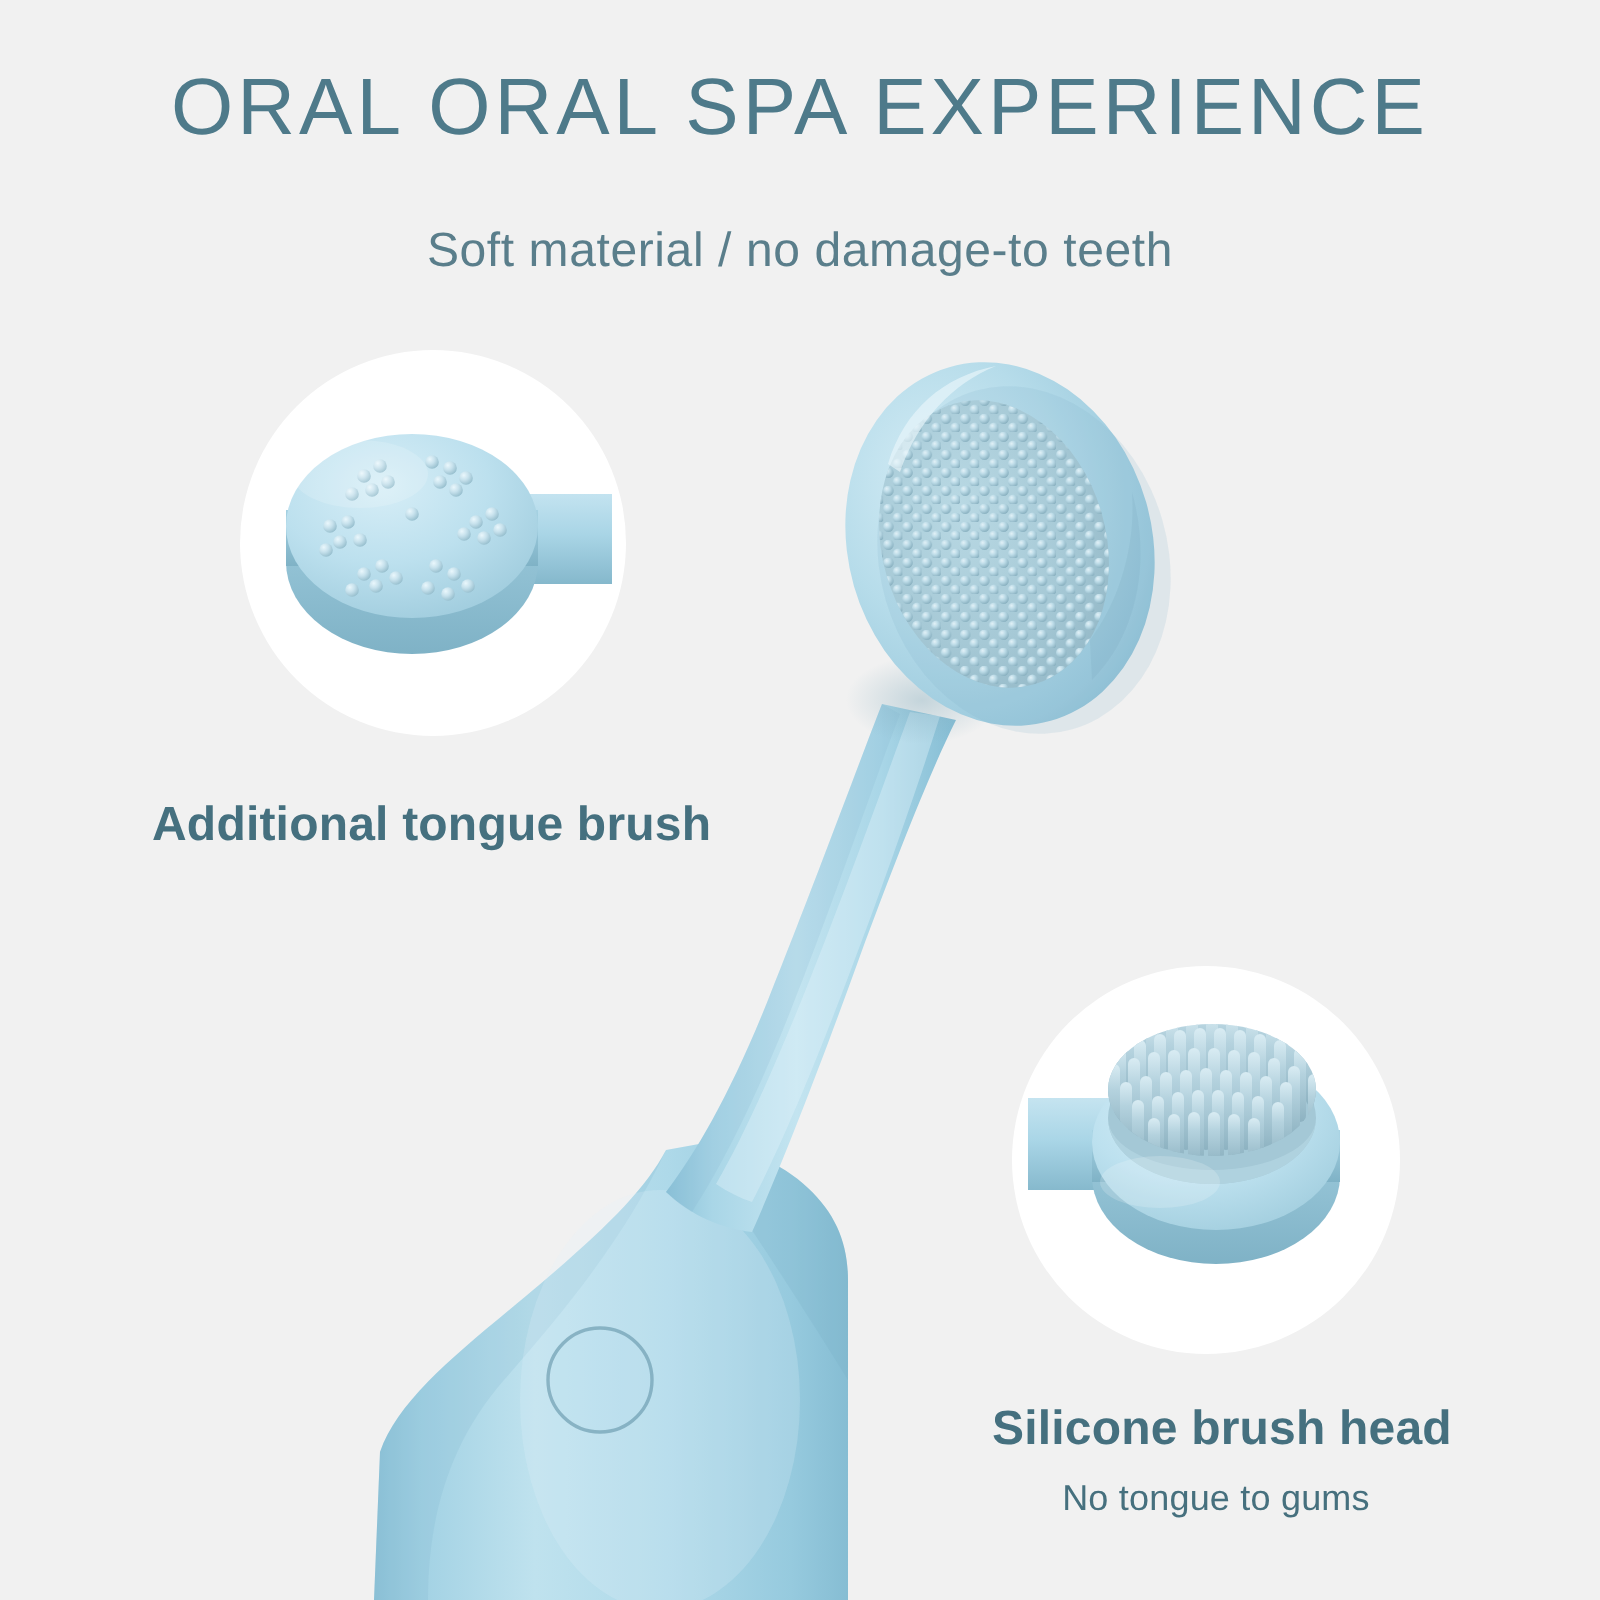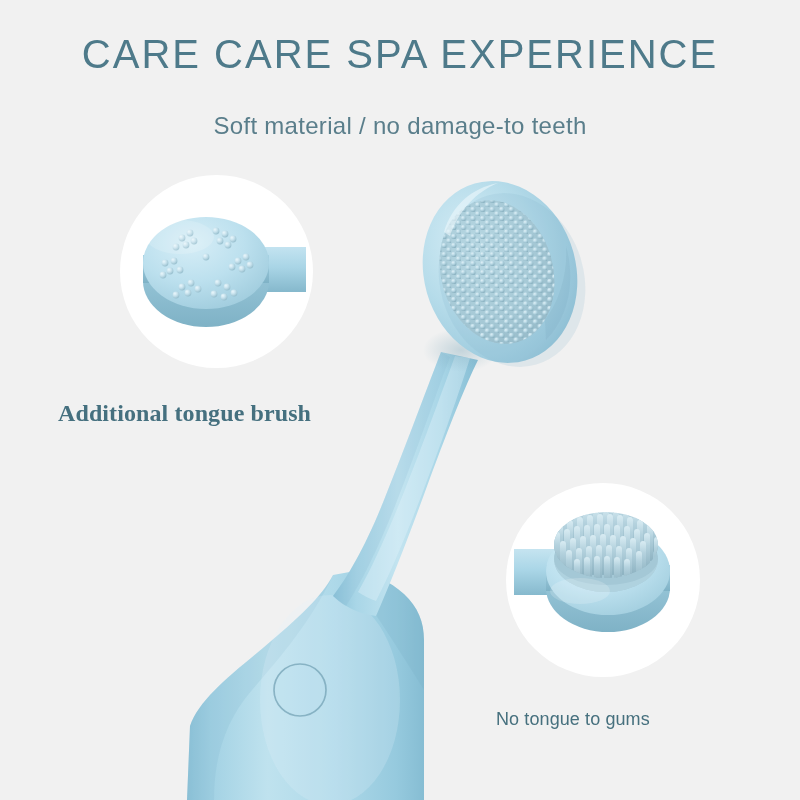--- a/index.html
+++ b/index.html
@@ -64,24 +64,23 @@
   .callout .c-sub {
     font-size: 18px;
     line-height: 26px;
     font-weight: 400;
     color: #46707e;
     letter-spacing: 0.1px;
     white-space: nowrap;
     margin-top: 6px;
   }
   #callout-tongue {
-    left: 58px;
+    left: 76px;
     top: 398px;
     text-align: left;
-    font-family: Liberation Serif, serif;
   }
   #callout-tongue .c-sub { text-align: center; padding-right: 52px; }
   #callout-silicone {
     left: 496px;
     top: 700px;
     text-align: left;
   }
   #callout-silicone .c-sub { text-align: center; padding-right: 6px; }
 
   
@@ -233,21 +232,21 @@
       </g>
 
       <path d="M 444,232
                C 452,205 472,188 498,183
                C 476,192 459,210 450,236 Z" fill="#e9f6fb" opacity="0.65"></path>
 
       <path d="M 545,320 C 560,300 568,272 566,246 C 576,282 568,318 546,340 Z" fill="#7aa9be" opacity="0.22"></path>
     </g>
   </svg>
 
-  <div class="headline">CARE CARE SPA EXPERIENCE</div>
+  <div class="headline">ORAL ORAL SPA EXPERIENCE</div>
   <div class="subhead">Soft material / no damage-to teeth</div>
 
   <div class="inset-disc" id="inset-tongue">
     <svg class="inset-art" viewBox="0 0 193 193">
       <defs>
         <radialGradient id="gTDisc" cx="0.38" cy="0.28" r="0.85">
           <stop offset="0.00" stop-color="#d7eef7"></stop>
           <stop offset="0.50" stop-color="#bce0ee"></stop>
           <stop offset="1.00" stop-color="#9ac8da"></stop>
         </radialGradient>
@@ -437,16 +436,17 @@
         </g>
       </g>
 
       <path d="M 48,76 A 52,33 0 0 0 152,76 A 52,26 0 0 1 48,76 Z" fill="#b2d4e1" opacity="0.85"></path>
 
       <ellipse cx="74" cy="108" rx="30" ry="13" fill="#ffffff" opacity="0.18"></ellipse>
     </svg>
   </div>
 
   <div class="callout" id="callout-silicone">
+    <div class="c-title">Silicone brush head</div>
     <div class="c-sub">No tongue to gums</div>
   </div>
 
 </div>
 
 </body></html>

